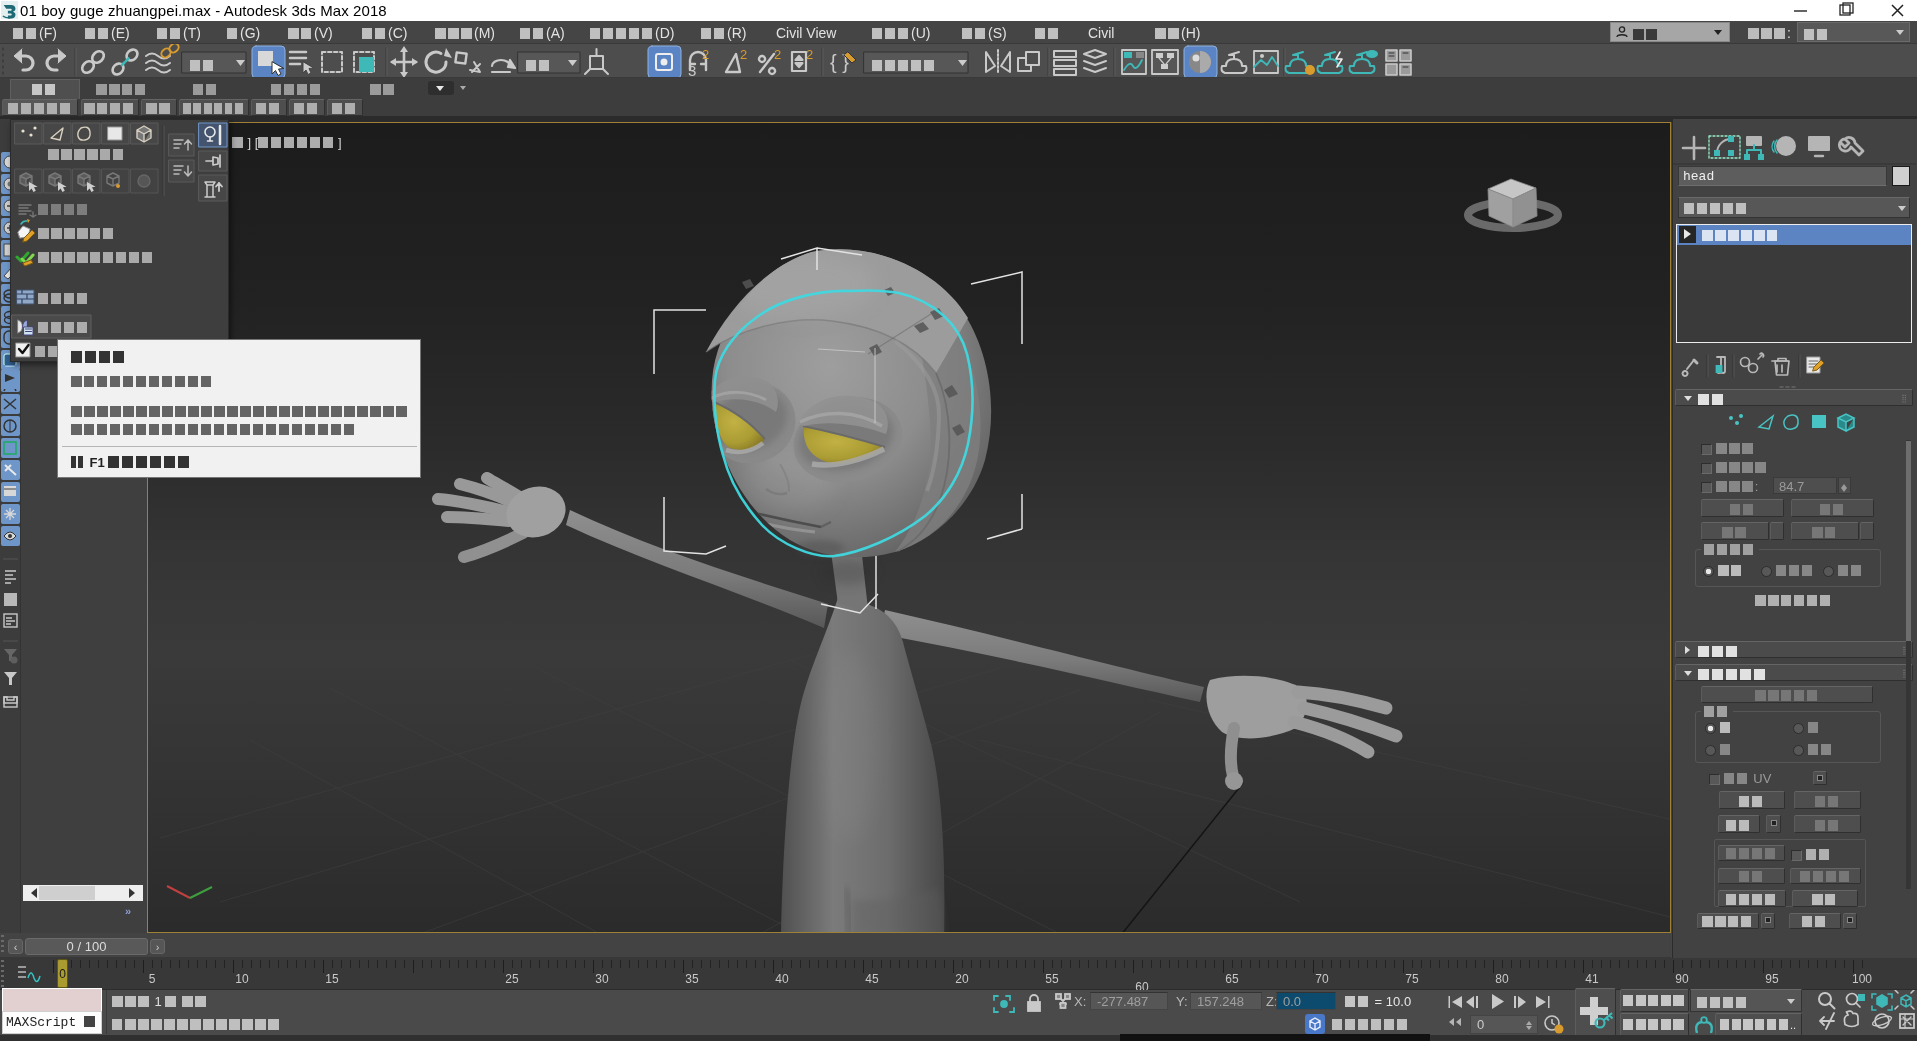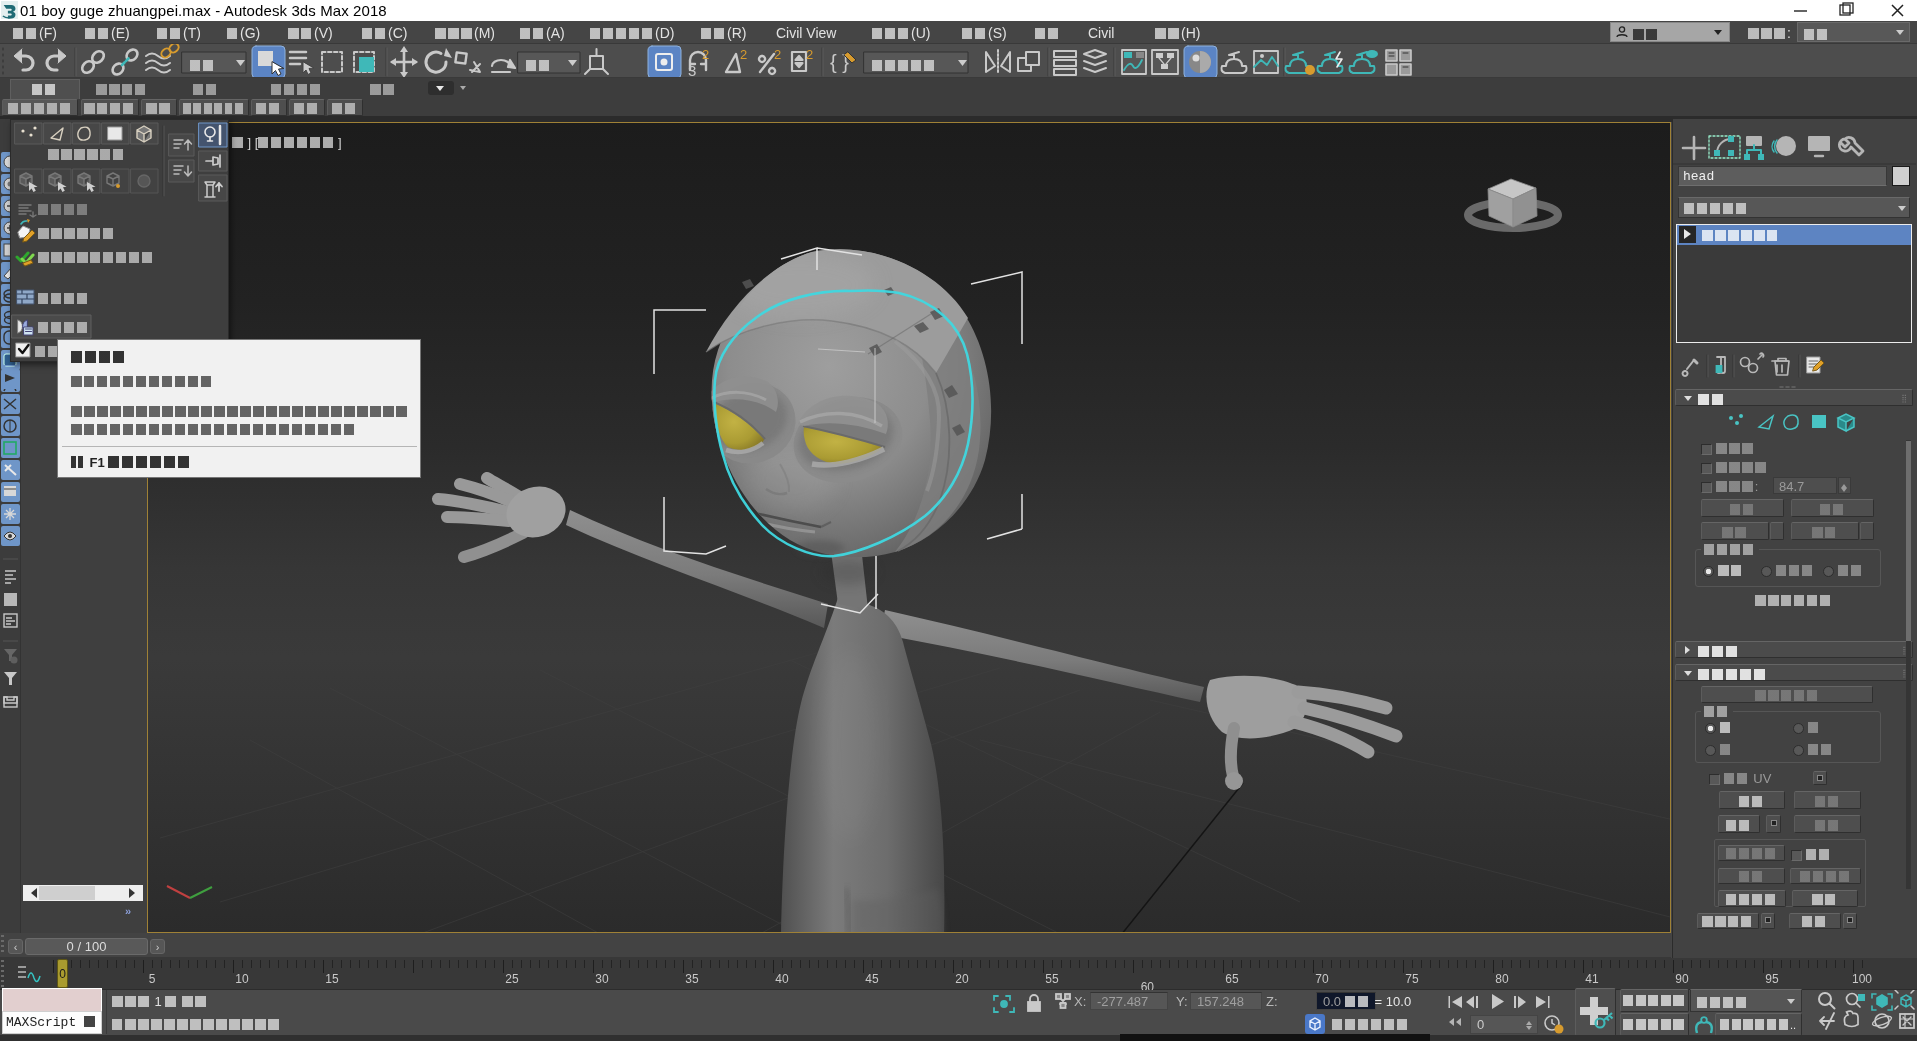--- a/index.html
+++ b/index.html
@@ -720,21 +720,21 @@
       <span style="position:absolute;left:230px;top:0;width:24px;text-align:center;">10</span>
       <span style="position:absolute;left:320px;top:0;width:24px;text-align:center;">15</span>
       <span style="position:absolute;left:410px;top:0;width:24px;margin-top:40px;">20</span>
       <span style="position:absolute;left:500px;top:0;width:24px;text-align:center;">25</span>
       <span style="position:absolute;left:590px;top:0;width:24px;text-align:center;">30</span>
       <span style="position:absolute;left:680px;top:0;width:24px;text-align:center;">35</span>
       <span style="position:absolute;left:770px;top:0;width:24px;text-align:center;">40</span>
       <span style="position:absolute;left:860px;top:0;width:24px;text-align:center;">45</span>
       <span style="position:absolute;left:950px;top:0;width:24px;text-align:center;">20</span>
       <span style="position:absolute;left:1040px;top:0;width:24px;text-align:center;">55</span>
-      <span style="position:absolute;left:1130px;top:8px;width:24px;text-align:right;">60</span>
+      <span style="position:absolute;left:1130px;top:8px;width:24px;text-align:center;">60</span>
       <span style="position:absolute;left:1220px;top:0;width:24px;text-align:center;">65</span>
       <span style="position:absolute;left:1310px;top:0;width:24px;text-align:center;">70</span>
       <span style="position:absolute;left:1400px;top:0;width:24px;text-align:center;">75</span>
       <span style="position:absolute;left:1490px;top:0;width:24px;text-align:center;">80</span>
       <span style="position:absolute;left:1580px;top:0;width:24px;text-align:center;">41</span>
       <span style="position:absolute;left:1670px;top:0;width:24px;text-align:center;">90</span>
       <span style="position:absolute;left:1760px;top:0;width:24px;text-align:center;">95</span>
       <span style="position:absolute;left:1850px;top:0;width:24px;text-align:center;">100</span>
     </div>
   <div class="abs" style="left:57px;top:1px;width:11px;height:29px;background:#a99b2f;border:1px solid #5e5614;border-radius:2px;color:#1a1a1a;font-size:12px;text-align:center;line-height:28px;">0</div>
@@ -761,21 +761,21 @@
         <rect x="66" y="4" width="5" height="5" fill="#888"></rect>
         <rect x="75" y="4" width="5" height="5" fill="#888"></rect>
         <rect x="70.5" y="13" width="5" height="5" fill="#888"></rect>
       </g>
   </svg>
   <div class="abs" style="left:1074px;top:4px;color:#b8b8b8;font-size:13px;">X:</div>
   <div class="abs" style="left:1090px;top:2px;width:78px;height:18px;background:#565656;border:1px solid #444;border-top-color:#333;color:#9f9f9f;padding:1px 0 0 6px;">-277.487</div>
   <div class="abs" style="left:1176px;top:4px;color:#b8b8b8;font-size:13px;">Y:</div>
   <div class="abs" style="left:1190px;top:2px;width:72px;height:18px;background:#565656;border:1px solid #444;border-top-color:#333;color:#9f9f9f;padding:1px 0 0 6px;">157.248</div>
   <div class="abs" style="left:1266px;top:4px;color:#b8b8b8;font-size:13px;">Z:</div>
-  <div class="abs" style="left:1316px;top:2px;width:60px;height:18px;background:#0f172a;border:1px solid #444;border-top-color:#333;color:#9f9f9f;padding:1px 0 0 6px;">0.0</div>
+  <div class="abs" style="left:1276px;top:2px;width:60px;height:18px;background:#0c4a6e;border:1px solid #444;border-top-color:#333;color:#9f9f9f;padding:1px 0 0 6px;">0.0</div>
   <div class="abs" style="left:1345px;top:4px;color:#e8e8e8;"><i class="t" style="width:26px"></i> = 10.0</div>
   <div class="abs" style="left:1305px;top:24px;width:20px;height:20px;background:#4a78c8;border-radius:3px;">
     <svg width="20" height="20" viewBox="0 0 20 20" fill="none">
         <path d="M10 4 l5 3 v6 l-5 3 l-5 -3 v-6 z M5 7 l5 3 l5 -3 M10 10 v6" stroke="#e8f0ff" stroke-width="1.4"></path>
       </svg>
   </div>
   <div class="abs" style="left:1332px;top:27px;color:#e0e0e0"><i class="t" style="width:78px"></i></div>
   <svg class="abs" style="left:1444px;top:0" width="130" height="45" viewBox="0 0 130 45" fill="#c9c9c9">
     <path d="M6 6 v12 l-1.5 0 v-12 z M18 6 v12 l-10 -6 z"></path>
     <path d="M30 6 v12 l-8 -6 z M32 6 h2 v12 h-2 z"></path>

